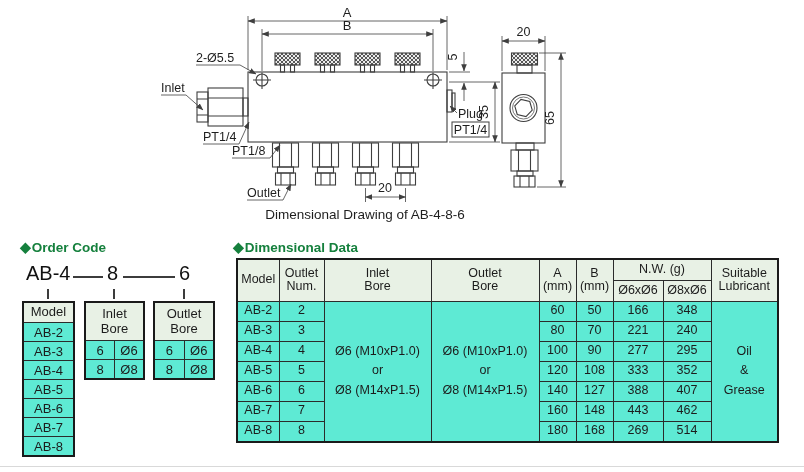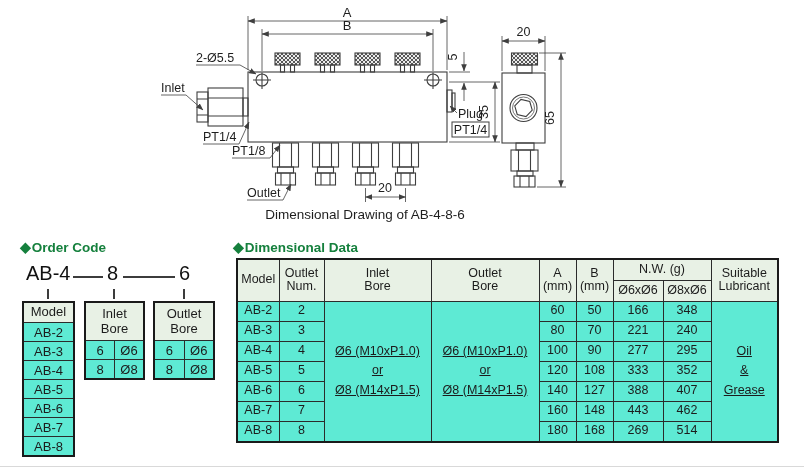--- a/index.html
+++ b/index.html
@@ -18,21 +18,21 @@
   .otable{border:2px solid #1a1a1a;font-size:13px;}
   .otable th,.otable td{border:1px solid #2b2b2b;text-align:center;padding:0;font-weight:normal;}
   .otable th{background:#e8f1e5;line-height:1.15;}
   .otable td{height:18px;}
   .dtable{border:2px solid #1a1a1a;font-size:12.5px;}
   .dtable th,.dtable td{border:1px solid #2b2b2b;text-align:center;padding:0;font-weight:normal;line-height:1.1;}
   .dtable th{background:#e8f1e5;}
   .dtable .h1{height:21px;}
   .dtable .h2{height:21px;}
   .dtable td{height:19px;}
-  .merged div{line-height:1.55;text-decoration:underline;}
+  .merged div{line-height:1.55;}
   .footnote{position:absolute;font-size:13px;font-weight:600;color:#1c1c1c;white-space:nowrap;}
   .bottom-rule{position:absolute;left:0;top:466px;width:804px;height:1px;background:#d9d9d9;}
 </style>
 </head>
 <body>
 
 <div class="page">
 
   
   <svg width="804" height="235" viewBox="0 0 804 235">

